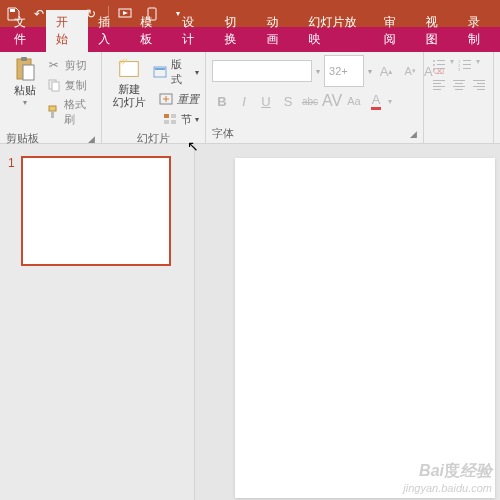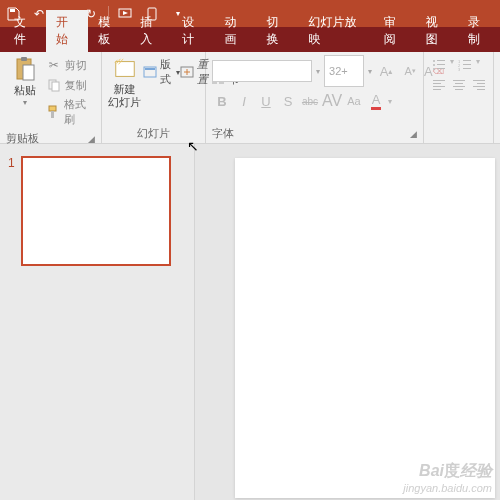--- a/index.html
+++ b/index.html
@@ -2,21 +2,21 @@
 <html><head>
 <meta charset="utf-8">
 <style>
 * { margin: 0; padding: 0; box-sizing: border-box; font-family: "Microsoft YaHei", sans-serif; }
 body { width: 500px; height: 500px; background: #e6e6e6; overflow: hidden; position: relative; }
 
 .titlebar { height: 27px; background: #b7472a; display: flex; align-items: center; padding: 0 4px; gap: 8px; }
 .qat-btn { width: 18px; height: 18px; display: flex; align-items: center; justify-content: center; color: #fff; font-size: 12px; }
 .qat-sep { width: 1px; height: 16px; background: rgba(255,255,255,0.3); }
 
-.tabbar { height: 25px; background: #7f1d1d; display: flex; align-items: flex-end; padding-left: 4px; }
+.tabbar { height: 25px; background: #be185d; display: flex; align-items: flex-end; padding-left: 4px; }
 .tab { padding: 4px 10px; color: #fff; font-size: 12px; cursor: pointer; }
 .tab.active { background: #f1f1f1; color: #b7472a; }
 
 .ribbon { height: 92px; background: #f1f1f1; border-bottom: 1px solid #d4d4d4; display: flex; }
 .group { border-right: 1px solid #d4d4d4; padding: 3px 6px 0; display: flex; flex-direction: column; }
 .group-body { flex: 1; display: flex; align-items: flex-start; }
 .group-label { text-align: center; font-size: 11px; color: #666; padding: 2px 0; display: flex; justify-content: center; align-items: center; }
 .dlg-launcher { font-size: 9px; color: #888; margin-left: auto; }
 
 .big-btn { display: flex; flex-direction: column; align-items: center; width: 40px; padding-top: 2px; color: #444; font-size: 11px; }
@@ -68,25 +68,25 @@
     <svg width="14" height="14" viewBox="0 0 14 14">
         <rect x="3" y="1" width="8" height="12" rx="1" fill="none" stroke="#fff"></rect>
       </svg>
   </div>
   <div class="qat-btn" style="font-size:8px;">▾</div>
 </div>
 
 <div class="tabbar">
   <div class="tab">文件</div>
   <div class="tab active">开始</div>
+  <div class="tab">插入</div>
   <div class="tab">模板</div>
-  <div class="tab">插入</div>
   <div class="tab">设计</div>
+  <div class="tab">切换</div>
   <div class="tab">动画</div>
-  <div class="tab">切换</div>
   <div class="tab">幻灯片放映</div>
   <div class="tab">审阅</div>
   <div class="tab">视图</div>
   <div class="tab">录制</div>
 </div>
 
 <div class="ribbon">
 
   <div class="group" style="width:102px;">
     <div class="group-body">
@@ -137,21 +137,21 @@
       <div class="big-btn" style="width:44px;">
         <div class="big-icon">
           <svg width="26" height="22" viewBox="0 0 26 22">
               <rect x="3" y="3" width="20" height="16" fill="#fff" stroke="#c9a84e"></rect>
               <path d="M5 1l-3 3M8 0l-4 5M11 0l-5 6" stroke="#f0c96a" stroke-width="1"></path>
             </svg>
         </div>
         <span style="white-space:pre;text-align:center;line-height:1.2;">新建
 幻灯片</span>
       </div>
-      <div style="display:flex;gap:0;margin-left:2px;align-items:flex-end;">
+      <div style="display:flex;flex-direction:column;gap:0;margin-left:2px;align-items:flex-end;">
         <div class="small-row" style="color:#555;">
           <span class="small-icon">
             <svg width="14" height="12" viewBox="0 0 14 12">
                 <rect x="1" y="1" width="12" height="10" fill="none" stroke="#7aa7d9"></rect>
                 <rect x="2" y="2" width="10" height="2" fill="#7aa7d9"></rect>
               </svg>
           </span>
           <span>版式</span>
           <span style="font-size:8px;">▾</span>
         </div>

